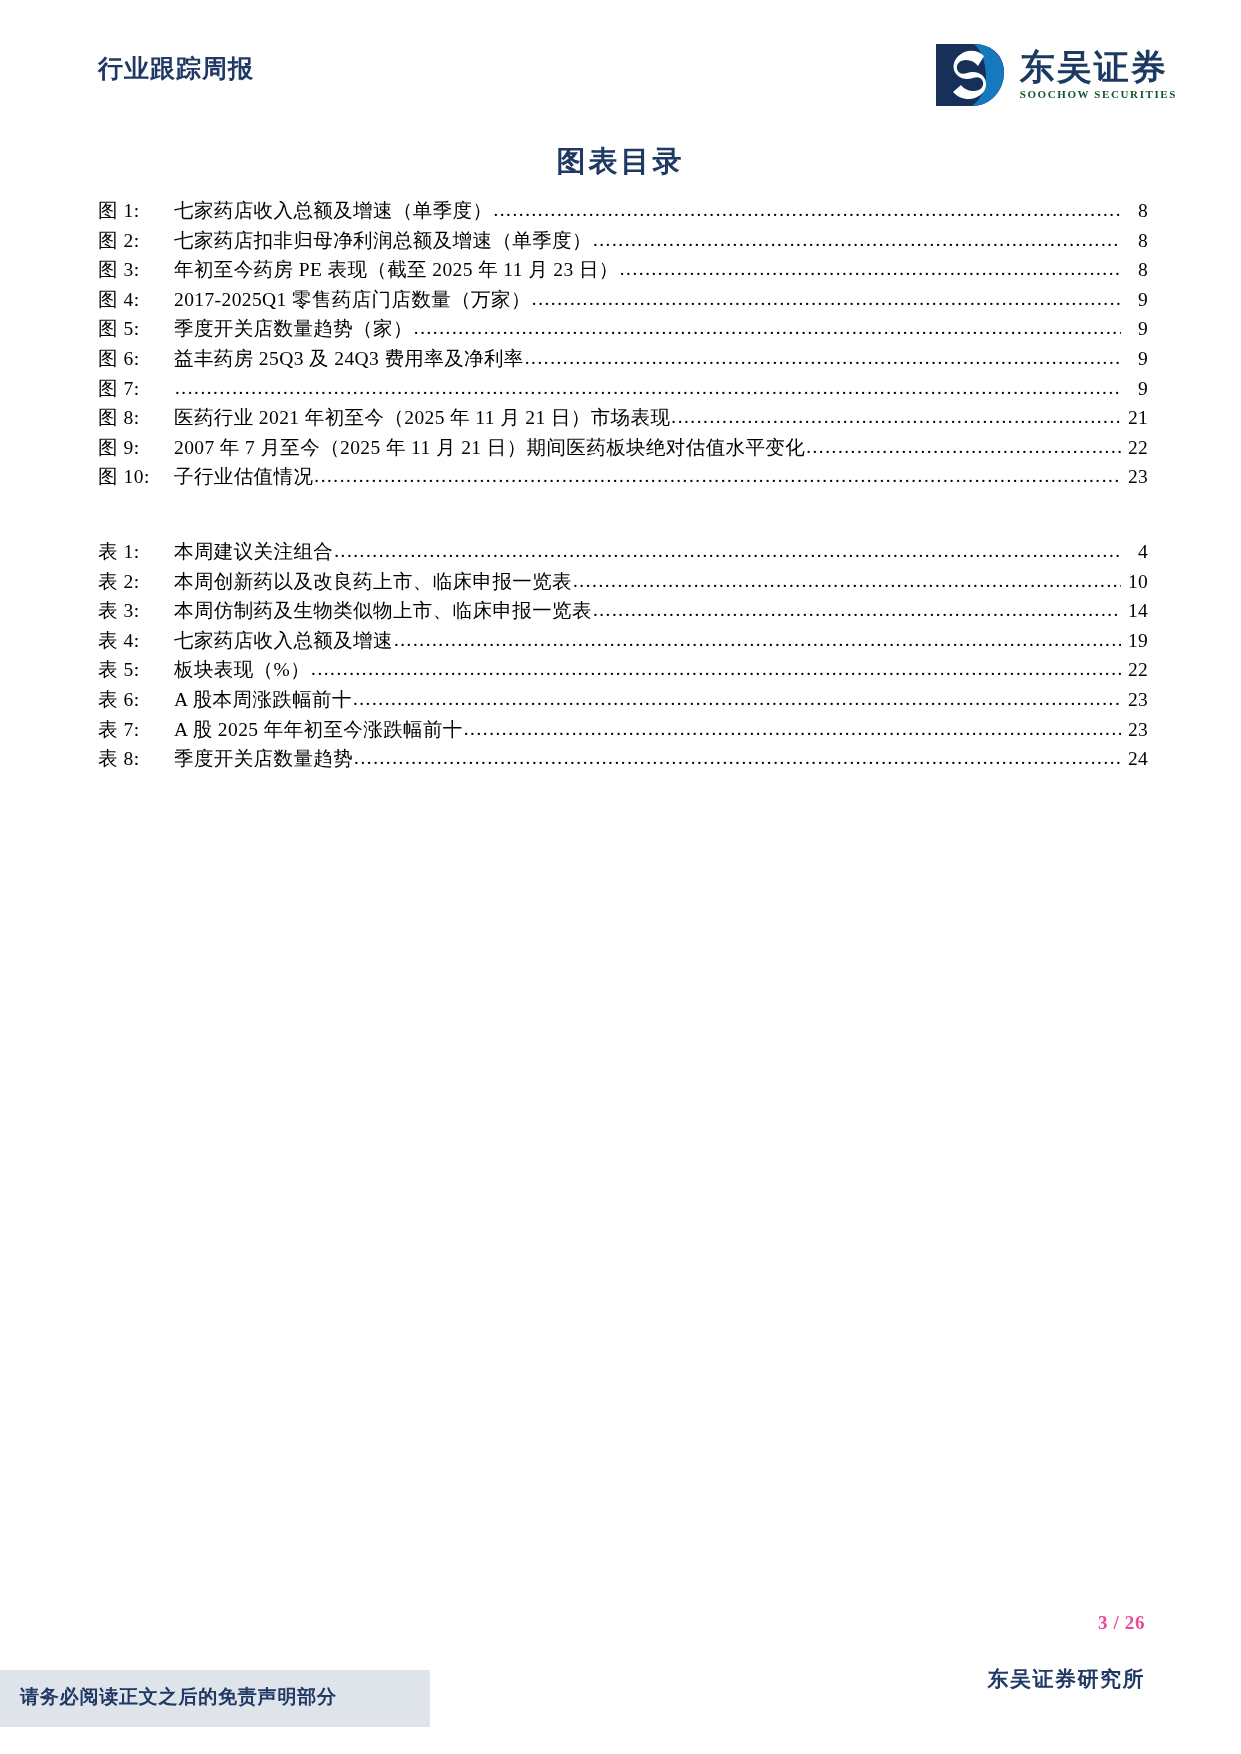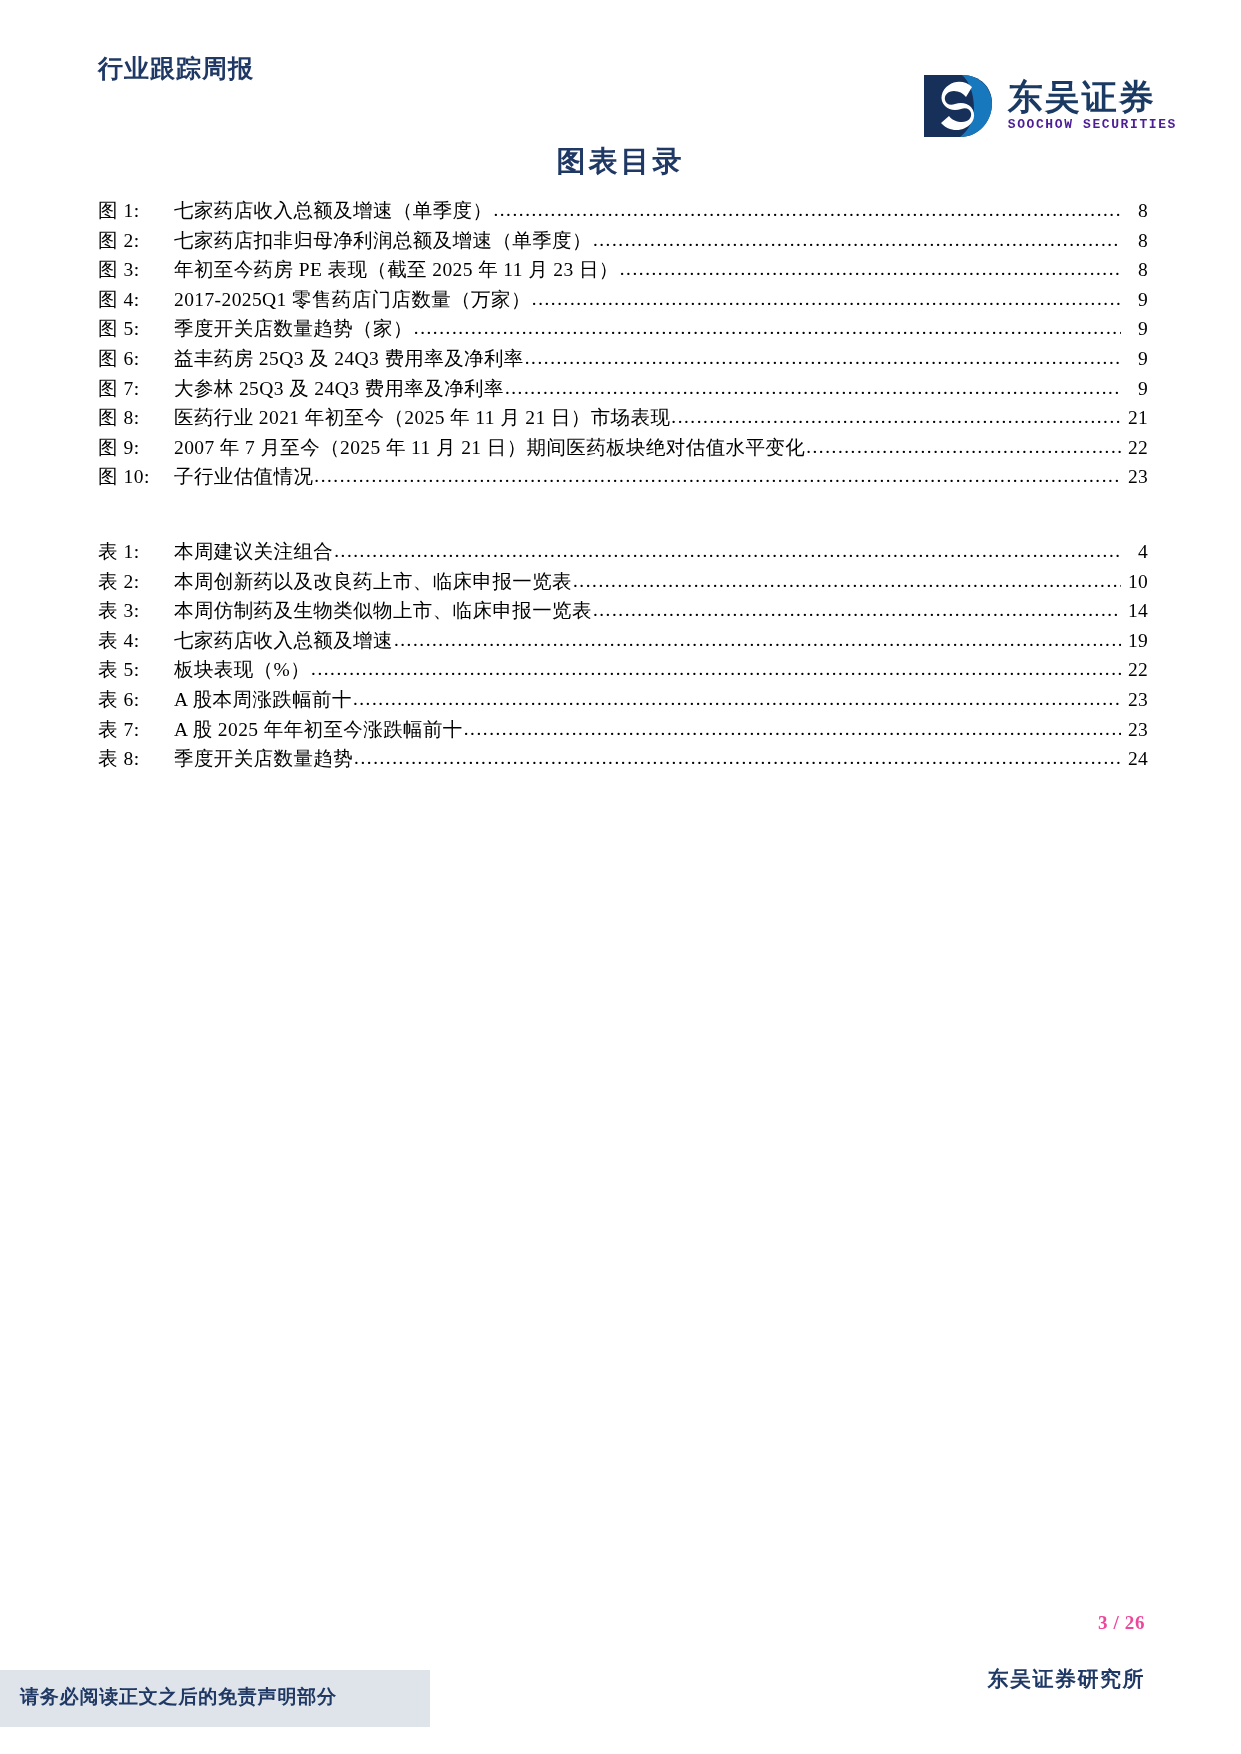--- a/index.html
+++ b/index.html
@@ -39,23 +39,22 @@
     font-weight: 700;
     color: #1f3864;
     letter-spacing: 1px;
     font-family: "Liberation Serif", "DejaVu Serif", serif;
   }
   .logo {
     position: absolute;
     right: 92px;
     top: 36px;
     display: flex;
-    align-items: flex-start;
+    align-items: flex-end;
     height: 72px;
-    margin-top: 37px;
   }
   .logo-mark {
     width: 74px;
     height: 66px;
     position: relative;
     margin-right: 12px;
   }
   .logo-right {
     display: flex;
     flex-direction: column;
@@ -64,25 +63,25 @@
   }
   .logo-cn {
     font-size: 35px;
     font-weight: 700;
     color: #1b3a63;
     line-height: 1.02;
     letter-spacing: 2px;
     font-family: "Liberation Serif", "DejaVu Serif", serif;
   }
   .logo-en {
-    font-size: 13px;
-    font-weight: 700;
-    color: #4c1d95;
+    font-size: 11px;
+    font-weight: 700;
+    color: #14532d;
     letter-spacing: 1.6px;
-    font-family: Liberation Mono, monospace;
+    font-family: Liberation Serif, serif;
     margin-top: 2px;
   }
 
   
   .toc-title {
     position: absolute;
     top: 142px;
     left: 0;
     width: 1241px;
     text-align: center;
@@ -234,21 +233,20 @@
         <span class="toc-page">9</span>
       </div>
       <div class="toc-row">
         <span class="toc-label">图 6:</span>
         <span class="toc-text">益丰药房 25Q3 及 24Q3 费用率及净利率</span>
         <span class="toc-dots">...........................................................................................................................................................................................</span>
         <span class="toc-page">9</span>
       </div>
       <div class="toc-row">
         <span class="toc-label">图 7:</span>
-        <span class="toc-text">大参林 25Q3 及 24Q3 费用率及净利率</span>
         <span class="toc-dots">...........................................................................................................................................................................................</span>
         <span class="toc-page">9</span>
       </div>
       <div class="toc-row">
         <span class="toc-label">图 8:</span>
         <span class="toc-text">医药行业 2021 年初至今（2025 年 11 月 21 日）市场表现</span>
         <span class="toc-dots">...........................................................................................................................................................................................</span>
         <span class="toc-page">21</span>
       </div>
       <div class="toc-row">

